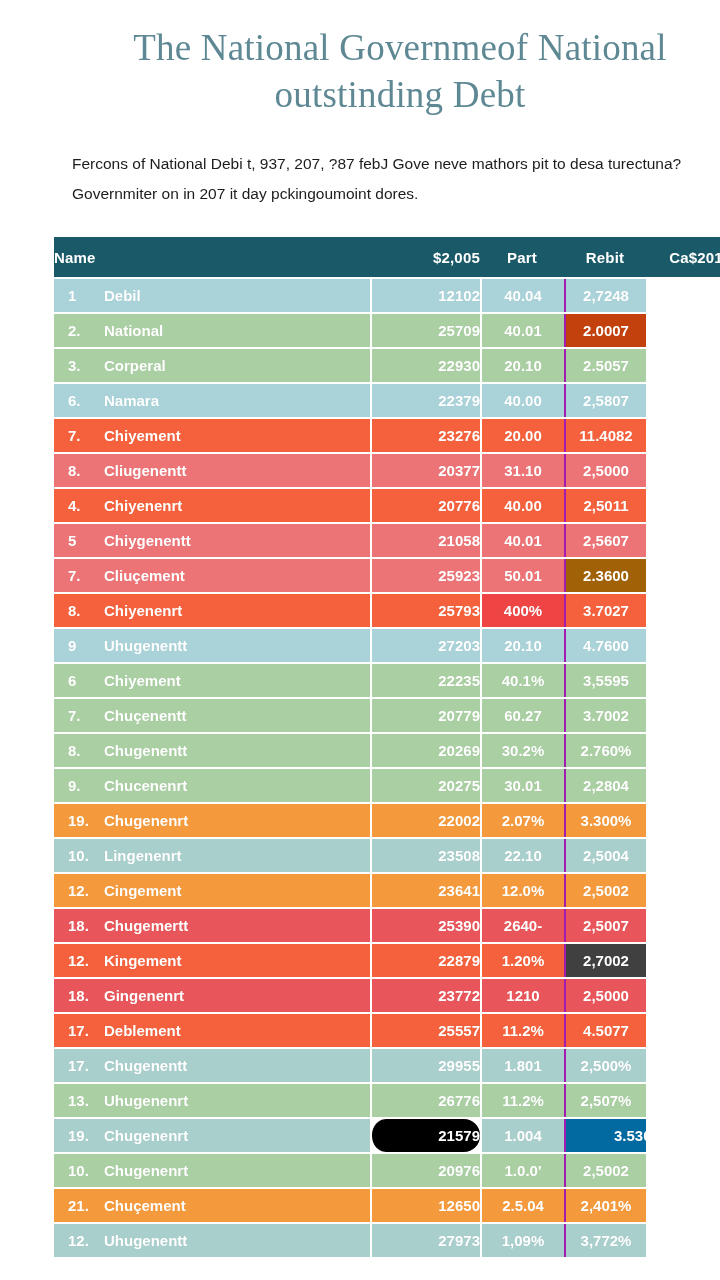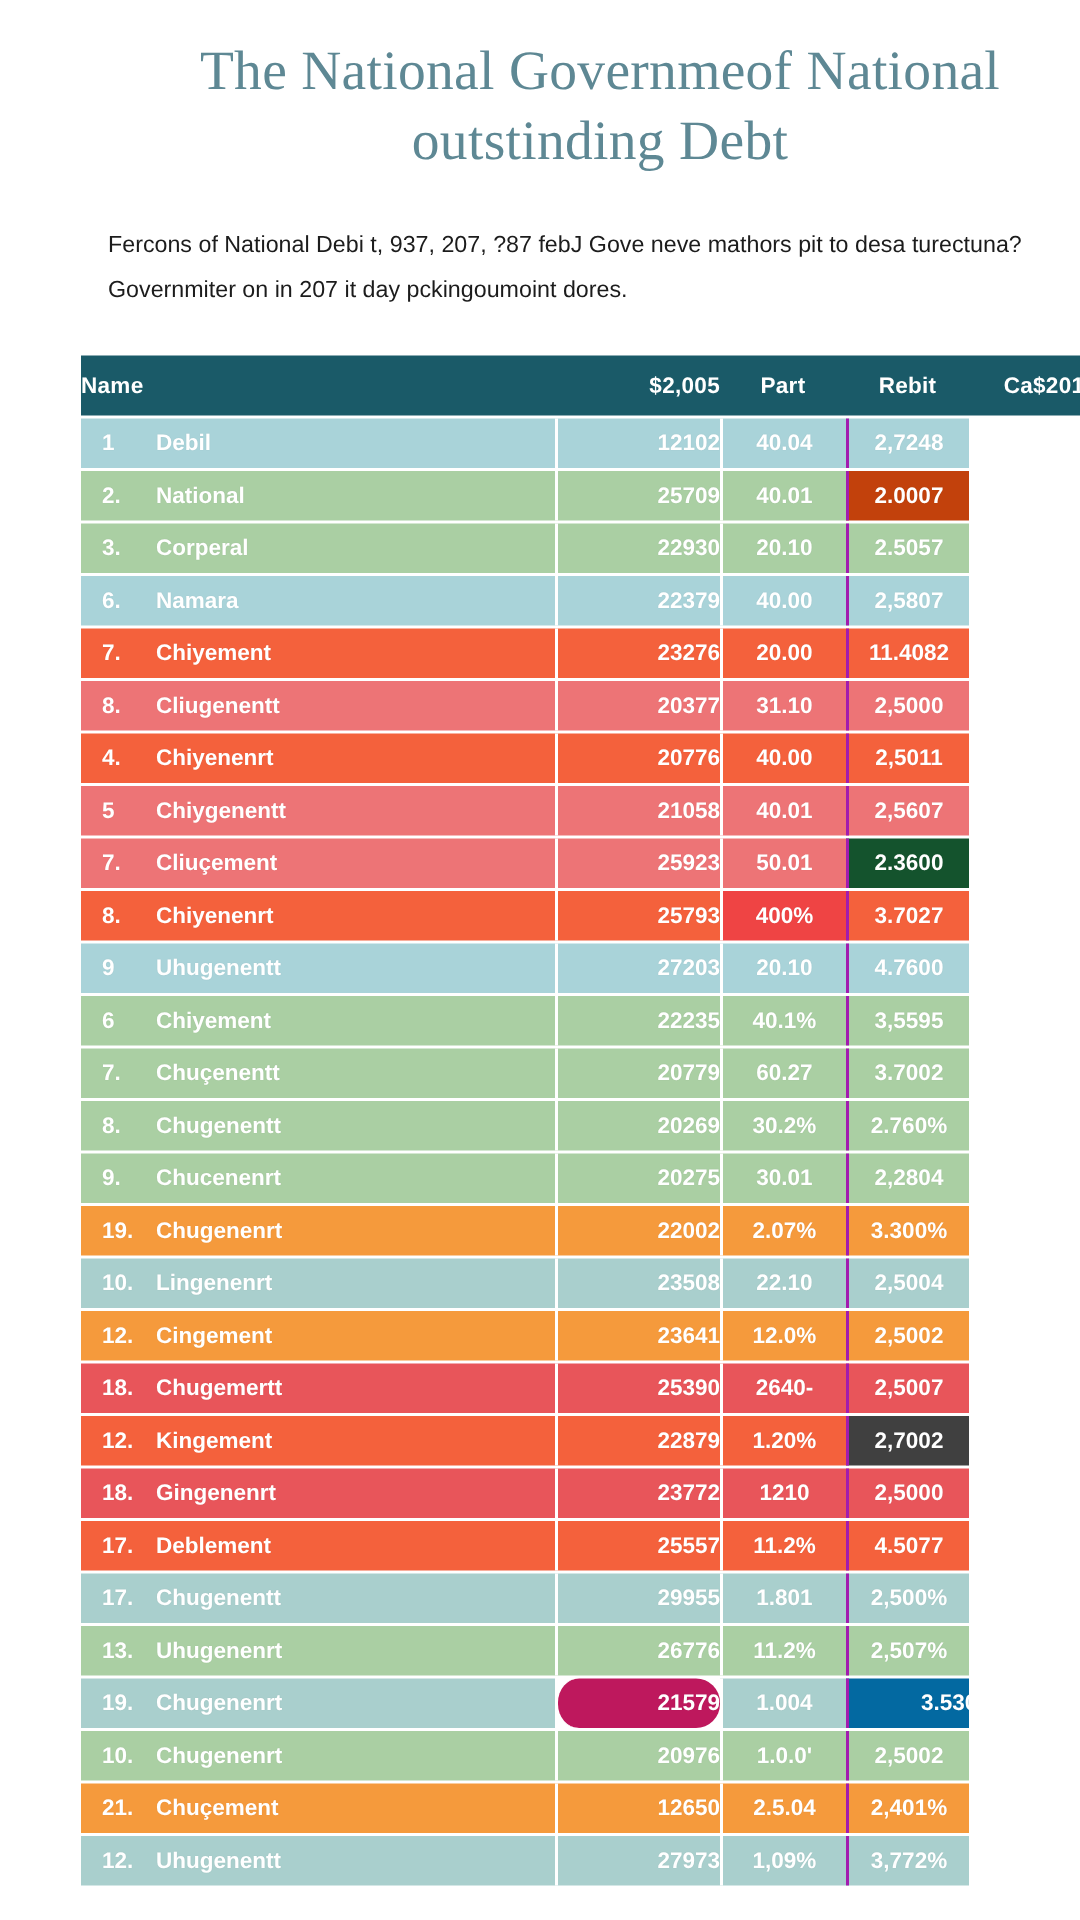--- a/index.html
+++ b/index.html
@@ -303,21 +303,21 @@
           </tr>
           <tr>
             <td class="nm" style="background: rgb(237, 116, 118);">
               <div class="namecell">
                 <span class="n-idx">7.</span>
                 <span class="n-txt">Cliuçement</span>
               </div>
             </td>
             <td class="val" style="background: rgb(237, 116, 118);">25923</td>
             <td class="part" style="background: rgb(237, 116, 118);">50.01</td>
-            <td class="cas" style="background: #14532d;">2.3600</td>
+            <td class="cas" style="background: #a16207;">2.3600</td>
           </tr>
           <tr>
             <td class="nm" style="background: rgb(244, 97, 60);">
               <div class="namecell">
                 <span class="n-idx">8.</span>
                 <span class="n-txt">Chiyenenrt</span>
               </div>
             </td>
             <td class="val" style="background: rgb(244, 97, 60);">25793</td>
             <td class="part" style="background: #ef4444;">400%</td>
@@ -477,21 +477,21 @@
             <td class="part" style="background: rgb(170, 207, 163);">11.2%</td>
             <td class="cas" style="background: rgb(170, 207, 163);">2,507%</td>
           </tr>
           <tr>
             <td class="nm" style="background: rgb(169, 207, 205);">
               <div class="namecell">
                 <span class="n-idx">19.</span>
                 <span class="n-txt">Chugenenrt</span>
               </div>
             </td>
-            <td class="val" style="background: #be185d; border-radius: 16px;">21579</td>
+            <td class="val" style="background: #000000; border-radius: 16px;">21579</td>
             <td class="part" style="background: rgb(169, 207, 205);">1.004</td>
             <td class="cas" style="background: #0369a1; padding-left: 48px;">3.5302</td>
           </tr>
           <tr>
             <td class="nm" style="background: rgb(170, 207, 163);">
               <div class="namecell">
                 <span class="n-idx">10.</span>
                 <span class="n-txt">Chugenenrt</span>
               </div>
             </td>

